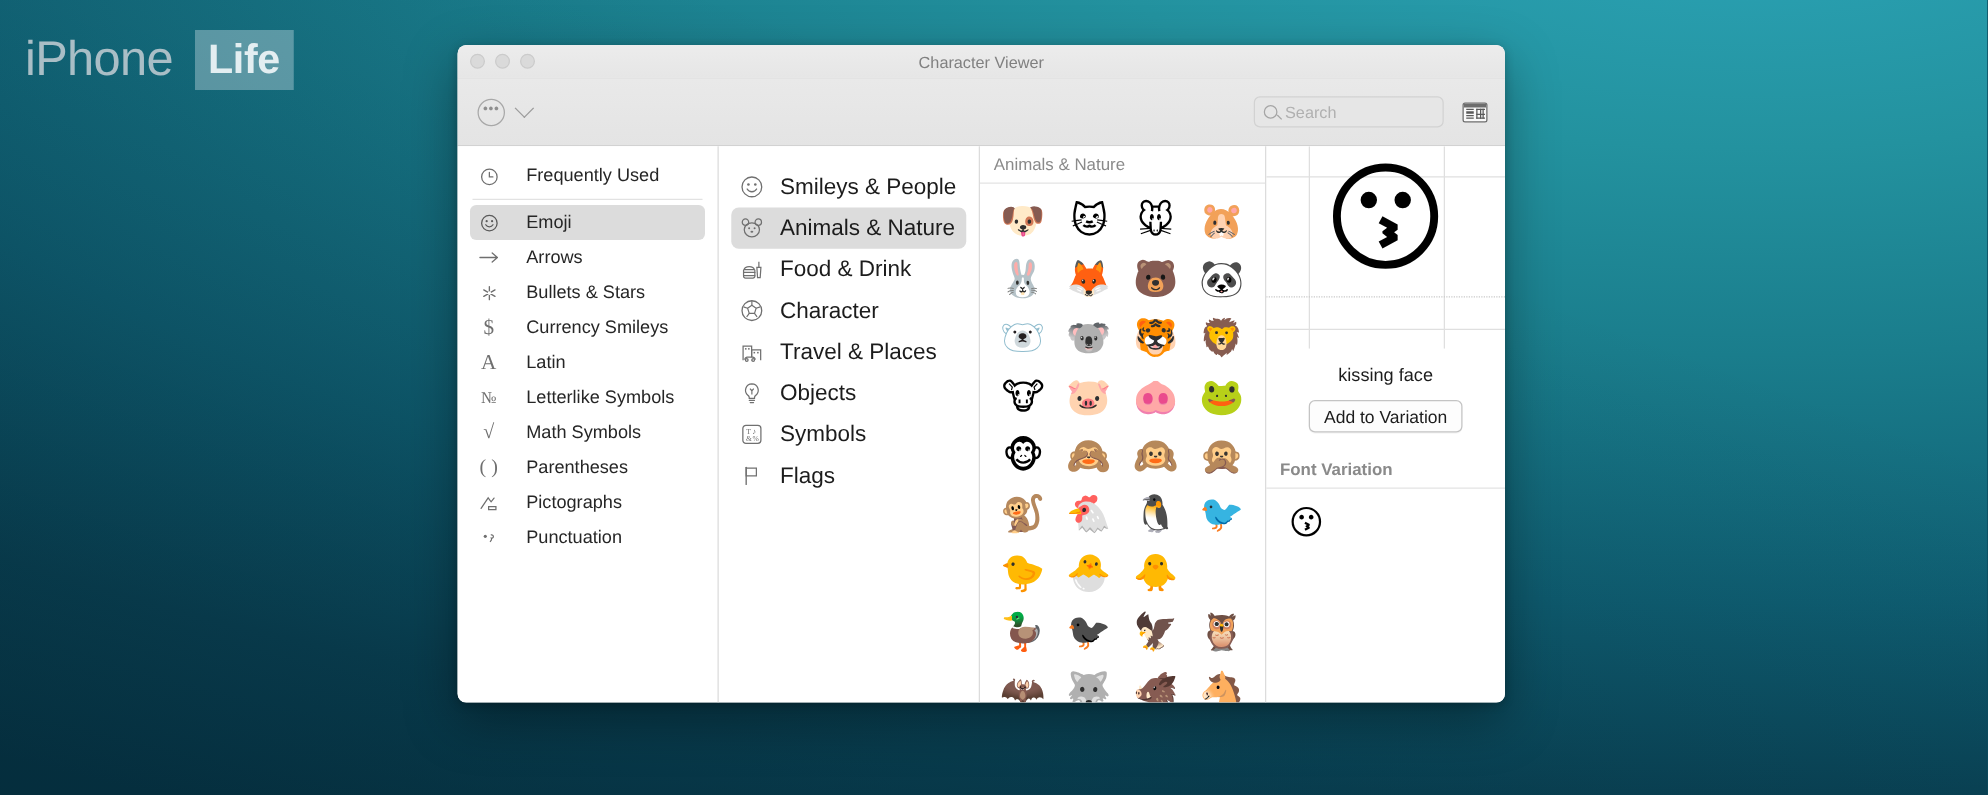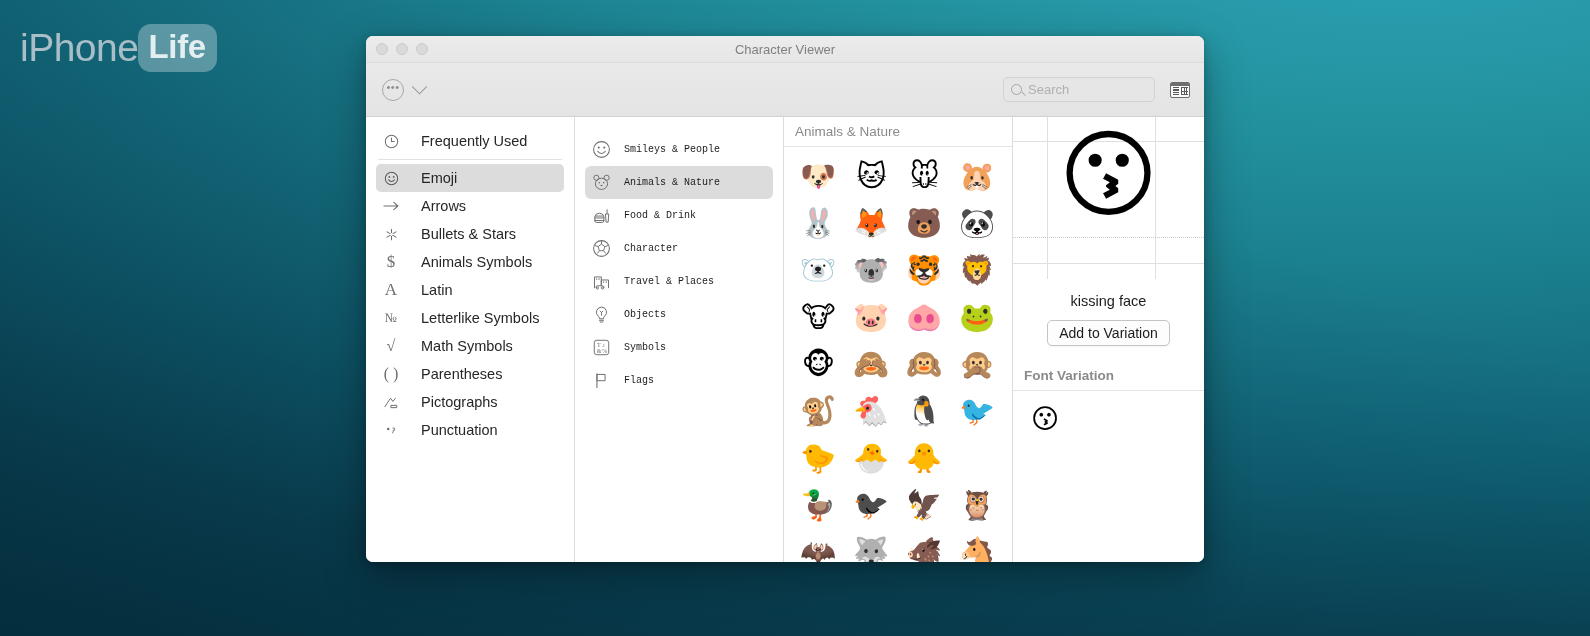--- a/index.html
+++ b/index.html
@@ -31,23 +31,23 @@
     user-select: none;
   }
   #logo .logo-iphone {
     font-size: 39px;
     letter-spacing: -0.5px;
     color: #a9bec6;
     font-family: "Liberation Sans", sans-serif;
   }
   #logo .logo-life-badge {
     background: rgba(190, 215, 222, 0.42);
-    border-radius: 13px;
+    border-radius: 0;
     padding: 4px 11px 6px 10px;
-    margin-left: 0;
+    margin-left: 18px;
   }
   #logo .logo-life {
     font-size: 33px;
     font-weight: bold;
     color: #e3eef1;
     letter-spacing: -0.3px;
   }
 
   
   #window {
@@ -220,23 +220,22 @@
     border-radius: 6px;
     gap: 12px;
   }
   .cat-row.selected { background: #dcdcdc; }
   .cat-row .cat-ico {
     width: 21px; flex: none;
     display: flex; align-items: center; justify-content: center;
     color: #707070;
   }
   .cat-row .cat-label {
-    font-size: 10px; color: #1c1c1c;
+    font-size: 18px; color: #1c1c1c;
     white-space: nowrap;
-    font-family: Liberation Mono, monospace;
   }
 
   
   #grid-col {
     width: 229px;
     border-right: 1px solid #dcdcdc;
     display: flex; flex-direction: column;
     min-height: 0;
   }
   #grid-header {
@@ -410,21 +409,21 @@
               <g stroke="#6f6f6f" stroke-width="1.15" stroke-linecap="round">
                 <path d="M8 2.4V13.6M3.2 5.2l9.6 5.6M12.8 5.2 3.2 10.8"></path>
               </g>
               <circle cx="8" cy="8" r="1.5" fill="#fff"></circle>
             </svg>
         </span>
         <span class="side-label">Bullets &amp; Stars</span>
       </div>
       <div class="side-row">
         <span class="side-ico" style="font-family:'Liberation Serif',serif;font-size:17px;">$</span>
-        <span class="side-label">Animals Symbols</span>
+        <span class="side-label">Currency Smileys</span>
       </div>
       <div class="side-row">
         <span class="side-ico" style="font-family:'Liberation Serif',serif;font-size:17px;">A</span>
         <span class="side-label">Latin</span>
       </div>
       <div class="side-row">
         <span class="side-ico" style="font-family:'Liberation Serif',serif;font-size:13px;">№</span>
         <span class="side-label">Letterlike Symbols</span>
       </div>
       <div class="side-row">

